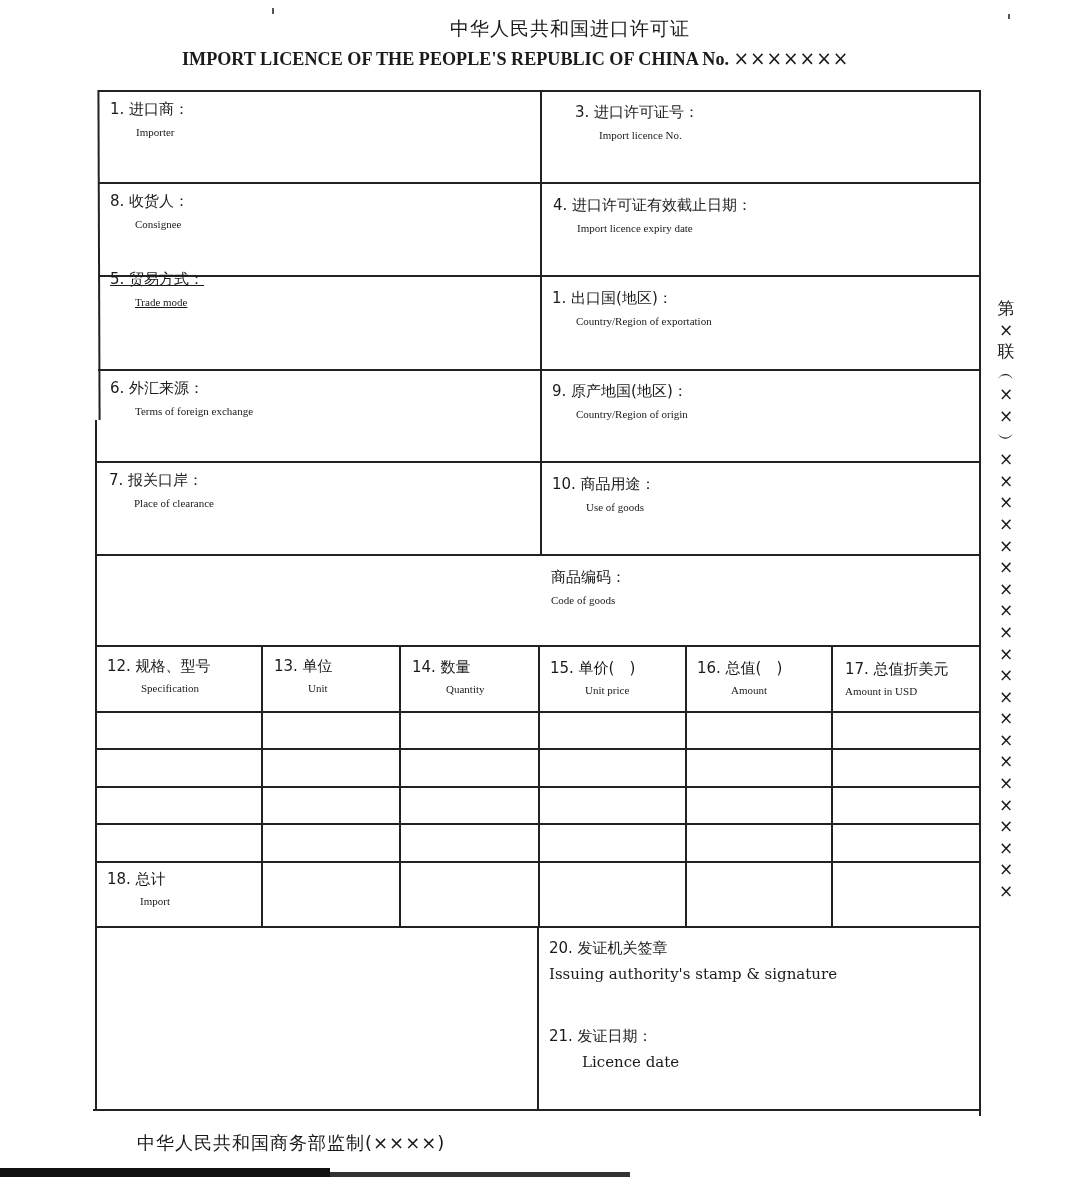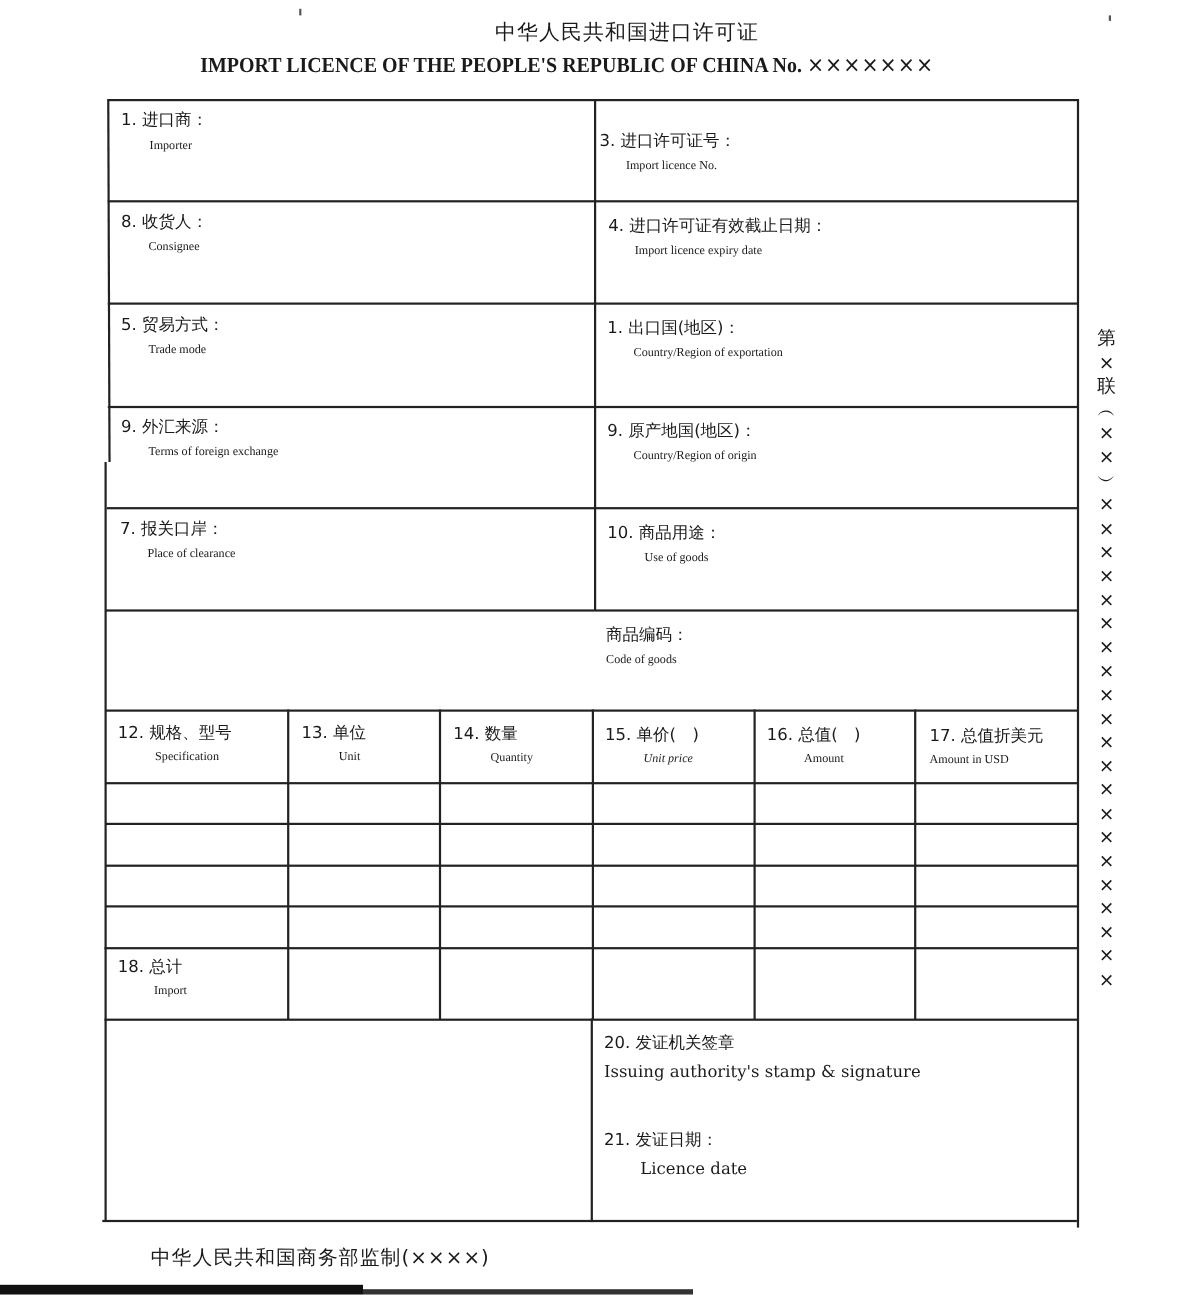--- a/index.html
+++ b/index.html
@@ -78,45 +78,45 @@
   <div class="line v" style="left:261px; top:645px; height:282px;"></div>
   <div class="line v" style="left:399px; top:645px; height:282px;"></div>
   <div class="line v" style="left:538px; top:645px; height:282px;"></div>
   <div class="line v" style="left:685px; top:645px; height:282px;"></div>
   <div class="line v" style="left:831px; top:645px; height:282px;"></div>
 
   <div class="cell" style="left:110px; top:100px;">
     <div class="lbl-cn">1. 进口商：</div>
     <div class="lbl-en" style="margin-left:26px;">Importer</div>
   </div>
-  <div class="cell" style="left:545px; top:103px;margin-top:16px;">
+  <div class="cell" style="left:575px; top:103px;">
     <div class="lbl-cn">3. 进口许可证号：</div>
     <div class="lbl-en" style="margin-left:24px;">Import licence No.</div>
   </div>
 
   <div class="cell" style="left:110px; top:192px;">
     <div class="lbl-cn">8. 收货人：</div>
     <div class="lbl-en" style="margin-left:25px;">Consignee</div>
   </div>
   <div class="cell" style="left:553px; top:196px;">
     <div class="lbl-cn">4. 进口许可证有效截止日期：</div>
     <div class="lbl-en" style="margin-left:24px;">Import licence expiry date</div>
   </div>
 
-  <div class="cell" style="left:110px; top:286px;">
+  <div class="cell" style="left:110px; top:270px;text-decoration:underline;">
     <div class="lbl-cn">5. 贸易方式：</div>
     <div class="lbl-en" style="margin-left:25px;">Trade mode</div>
   </div>
   <div class="cell" style="left:552px; top:289px;">
     <div class="lbl-cn">1. 出口国(地区)：</div>
     <div class="lbl-en" style="margin-left:24px;">Country/Region of exportation</div>
   </div>
 
   <div class="cell" style="left:110px; top:379px;">
-    <div class="lbl-cn">9. 外汇来源：</div>
+    <div class="lbl-cn">6. 外汇来源：</div>
     <div class="lbl-en" style="margin-left:25px;">Terms of foreign exchange</div>
   </div>
   <div class="cell" style="left:552px; top:382px;">
     <div class="lbl-cn">9. 原产地国(地区)：</div>
     <div class="lbl-en" style="margin-left:24px;">Country/Region of origin</div>
   </div>
 
   <div class="cell" style="left:109px; top:471px;">
     <div class="lbl-cn">7. 报关口岸：</div>
     <div class="lbl-en" style="margin-left:25px;">Place of clearance</div>
@@ -138,21 +138,21 @@
   <div class="cell" style="left:274px; top:657px;">
     <div class="lbl-cn">13. 单位</div>
     <div class="lbl-en" style="margin-left:34px; margin-top:6px;">Unit</div>
   </div>
   <div class="cell" style="left:412px; top:658px;">
     <div class="lbl-cn">14. 数量</div>
     <div class="lbl-en" style="margin-left:34px; margin-top:6px;">Quantity</div>
   </div>
   <div class="cell" style="left:550px; top:659px;">
     <div class="lbl-cn">15. 单价(　)</div>
-    <div class="lbl-en" style="margin-left:35px; margin-top:6px;font-style:italic;">Unit price</div>
+    <div class="lbl-en" style="margin-left:35px; margin-top:6px;">Unit price</div>
   </div>
   <div class="cell" style="left:697px; top:659px;">
     <div class="lbl-cn">16. 总值(　)</div>
     <div class="lbl-en" style="margin-left:34px; margin-top:6px;">Amount</div>
   </div>
   <div class="cell" style="left:845px; top:660px;">
     <div class="lbl-cn">17. 总值折美元</div>
     <div class="lbl-en" style="margin-top:6px;">Amount in USD</div>
   </div>
 

